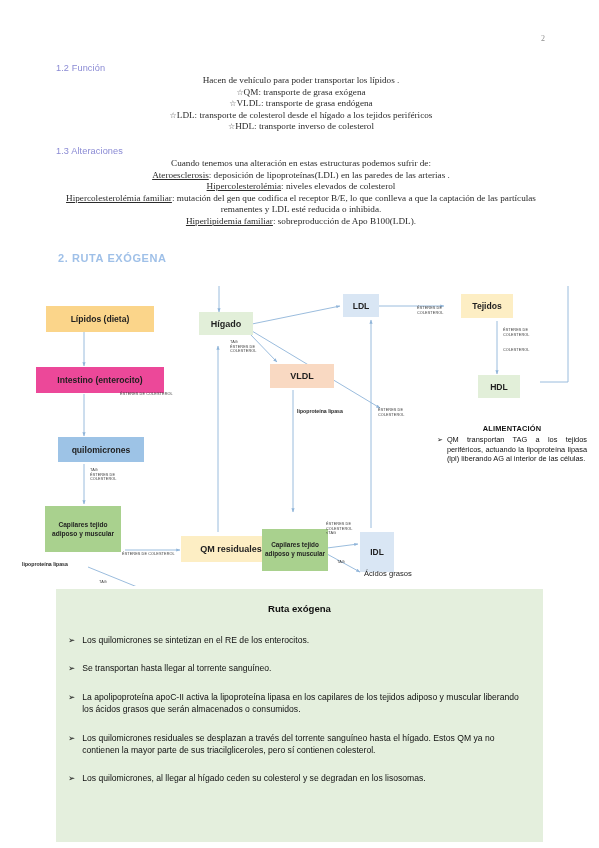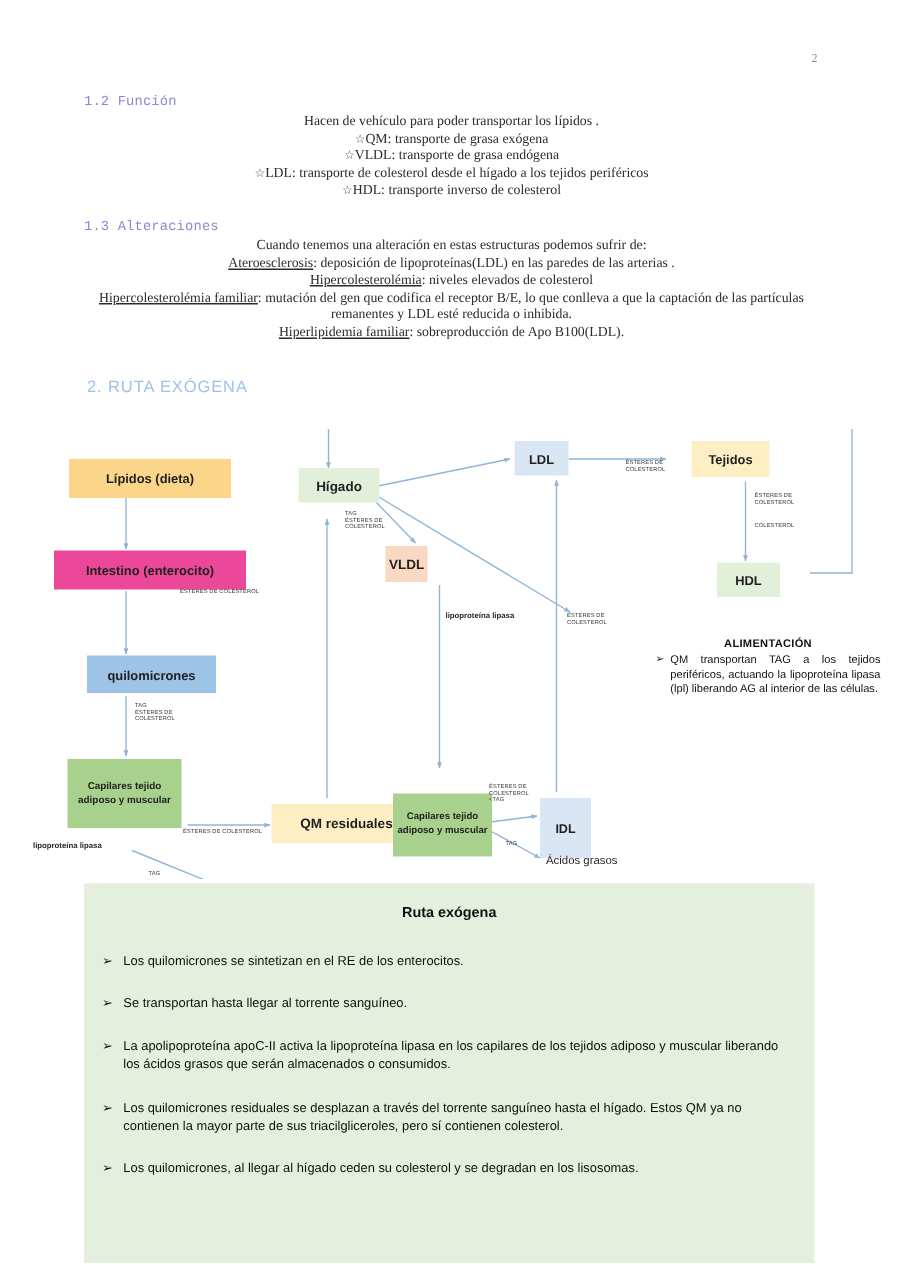--- a/index.html
+++ b/index.html
@@ -6,32 +6,32 @@
   body{width:599px;height:848px;position:relative;overflow:hidden;
        font-family:"Liberation Serif", serif;}
 
   .page{position:absolute;inset:0;background:#fff;}
 
   .pageno{position:absolute;left:533px;top:34px;width:20px;text-align:center;
           font-family:"Liberation Serif",serif;font-size:8px;color:#8e8e8e;}
 
   
   .textblock{position:absolute;left:56px;top:62px;width:490px;}
-  .h3{font-family:Liberation Mono, monospace;font-size:9.2px;color:#8a8ad4;
+  .h3{font-family:Liberation Sans, sans-serif;font-size:9.2px;color:#8a8ad4;
       letter-spacing:.1px;margin:0 0 1px 0;line-height:12px;}
   .h3.second{margin-top:12px;}
   .ln{font-family:Liberation Serif, serif;font-size:9.2px;color:#2b2b2b;
       line-height:11.6px;margin:0;white-space:nowrap;text-align:center;}
   .ln.wrap{white-space:normal;}
   .u{text-decoration:underline;text-decoration-thickness:.6px;}
   .star{font-size:8px;color:#555;}
 
   
   .h2deco{position:absolute;left:58px;top:252px;font-size:11px;color:#9fc0e8;
-          font-family:"Liberation Sans",sans-serif;font-weight:normal;
+          font-family:"Liberation Sans",sans-serif;font-weight:bold;
           letter-spacing:.6px;}
 
   
   .diagram{position:absolute;left:0;top:286px;width:599px;height:300px;}
   .diagram svg{position:absolute;left:0;top:0;}
   .nbox{position:absolute;box-sizing:border-box;display:flex;align-items:center;
         justify-content:center;text-align:center;
         font-family:"Liberation Sans",sans-serif;font-weight:bold;color:#1f1f1f;}
   .yellow{background:#fbd58a;}
   .lyellow{background:#fdeec4;}
@@ -142,21 +142,21 @@
       </g>
     </svg>
 
     <div class="nbox yellow" style="left:46px;top:20px;width:108px;height:26px;font-size:8.6px;">Lípidos (dieta)</div>
     <div class="nbox orange" style="left:36px;top:81px;width:128px;height:26px;font-size:8.6px;">Intestino (enterocito)</div>
     <div class="nbox blue" style="left:58px;top:151px;width:86px;height:25px;font-size:8.6px;">quilomicrones</div>
     <div class="nbox green" style="left:45px;top:220px;width:76px;height:46px;font-size:6.6px;line-height:9px;padding:0 3px;">Capilares tejido adiposo y muscular</div>
 
     <div class="nbox lyellow" style="left:181px;top:250px;width:100px;height:26px;font-size:9px;">QM residuales</div>
     <div class="nbox lgreen" style="left:199px;top:26px;width:54px;height:23px;font-size:9px;">Hígado</div>
-    <div class="nbox lorange" style="left:257px;top:78px;width:28px;height:24px;font-size:9px;">VLDL</div>
+    <div class="nbox lorange" style="left:270px;top:78px;width:64px;height:24px;font-size:9px;">VLDL</div>
     <div class="nbox green" style="left:262px;top:243px;width:66px;height:42px;font-size:6.4px;line-height:8.6px;padding:0 2px;">Capilares tejido adiposo y muscular</div>
     <div class="nbox lblue" style="left:360px;top:246px;width:34px;height:40px;font-size:8.4px;">IDL</div>
     <div class="nbox lblue" style="left:343px;top:8px;width:36px;height:23px;font-size:8.6px;">LDL</div>
     <div class="nbox lyellow" style="left:461px;top:8px;width:52px;height:24px;font-size:8.6px;">Tejidos</div>
     <div class="nbox lgreen" style="left:478px;top:89px;width:42px;height:23px;font-size:8.6px;">HDL</div>
 
     <div class="mlabel" style="left:90px;top:182px;white-space:pre-line;">TAG
 ÉSTERES DE
 COLESTEROL</div>
     <div class="mlabel" style="left:122px;top:266px;">ÉSTERES DE COLESTEROL</div>

